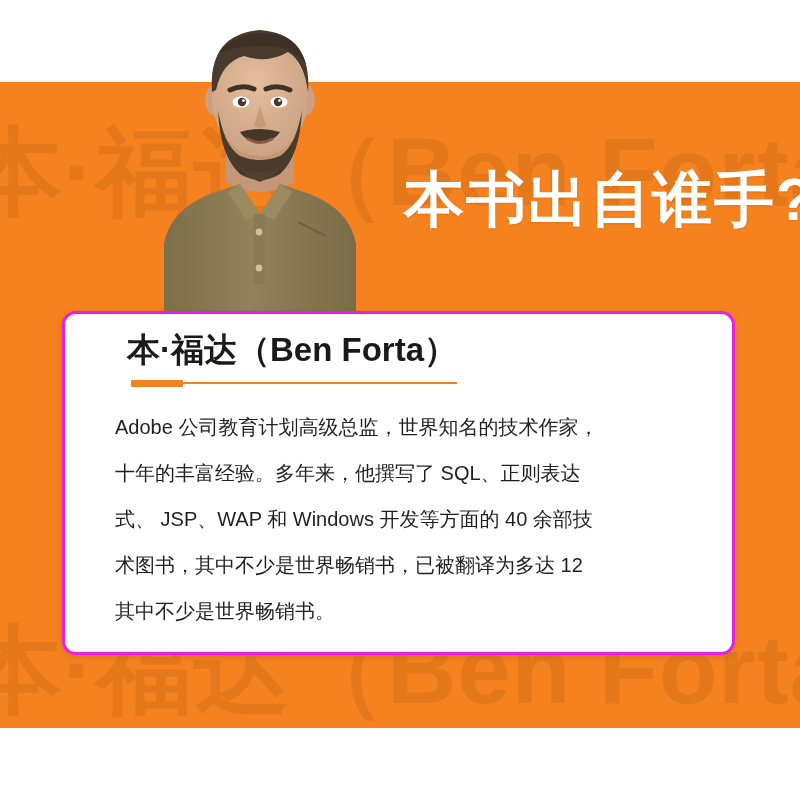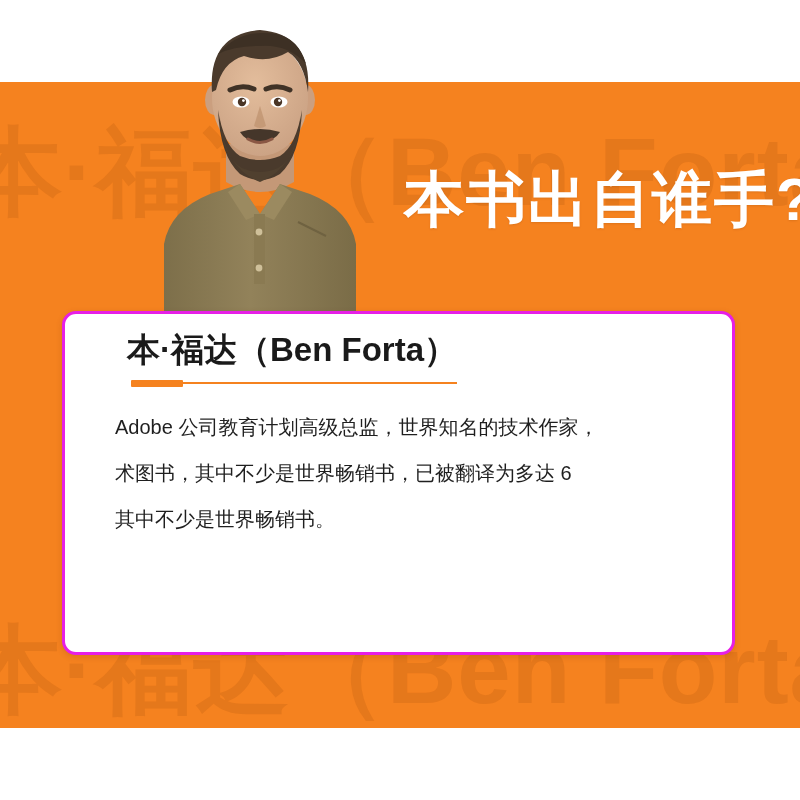--- a/index.html
+++ b/index.html
@@ -220,19 +220,21 @@
 
     <div class="card-title">本·福达（Ben Forta）</div>
 
     <div class="title-rule">
       <div class="rule-thick"></div>
       <div class="rule-thin"></div>
     </div>
 
     <div class="card-body">
       <div class="body-line">Adobe 公司教育计划高级总监，世界知名的技术作家，</div>
-      <div class="body-line">术图书，其中不少是世界畅销书，已被翻译为多达 6</div>
+      <div class="body-line">十年的丰富经验。多年来，他撰写了 SQL、正则表达</div>
+      <div class="body-line">式、 JSP、WAP 和 Windows 开发等方面的 40 余部技</div>
+      <div class="body-line">术图书，其中不少是世界畅销书，已被翻译为多达 12</div>
       <div class="body-line">其中不少是世界畅销书。</div>
     </div>
 
   </div>
 
 </div>
 
 </body></html>

